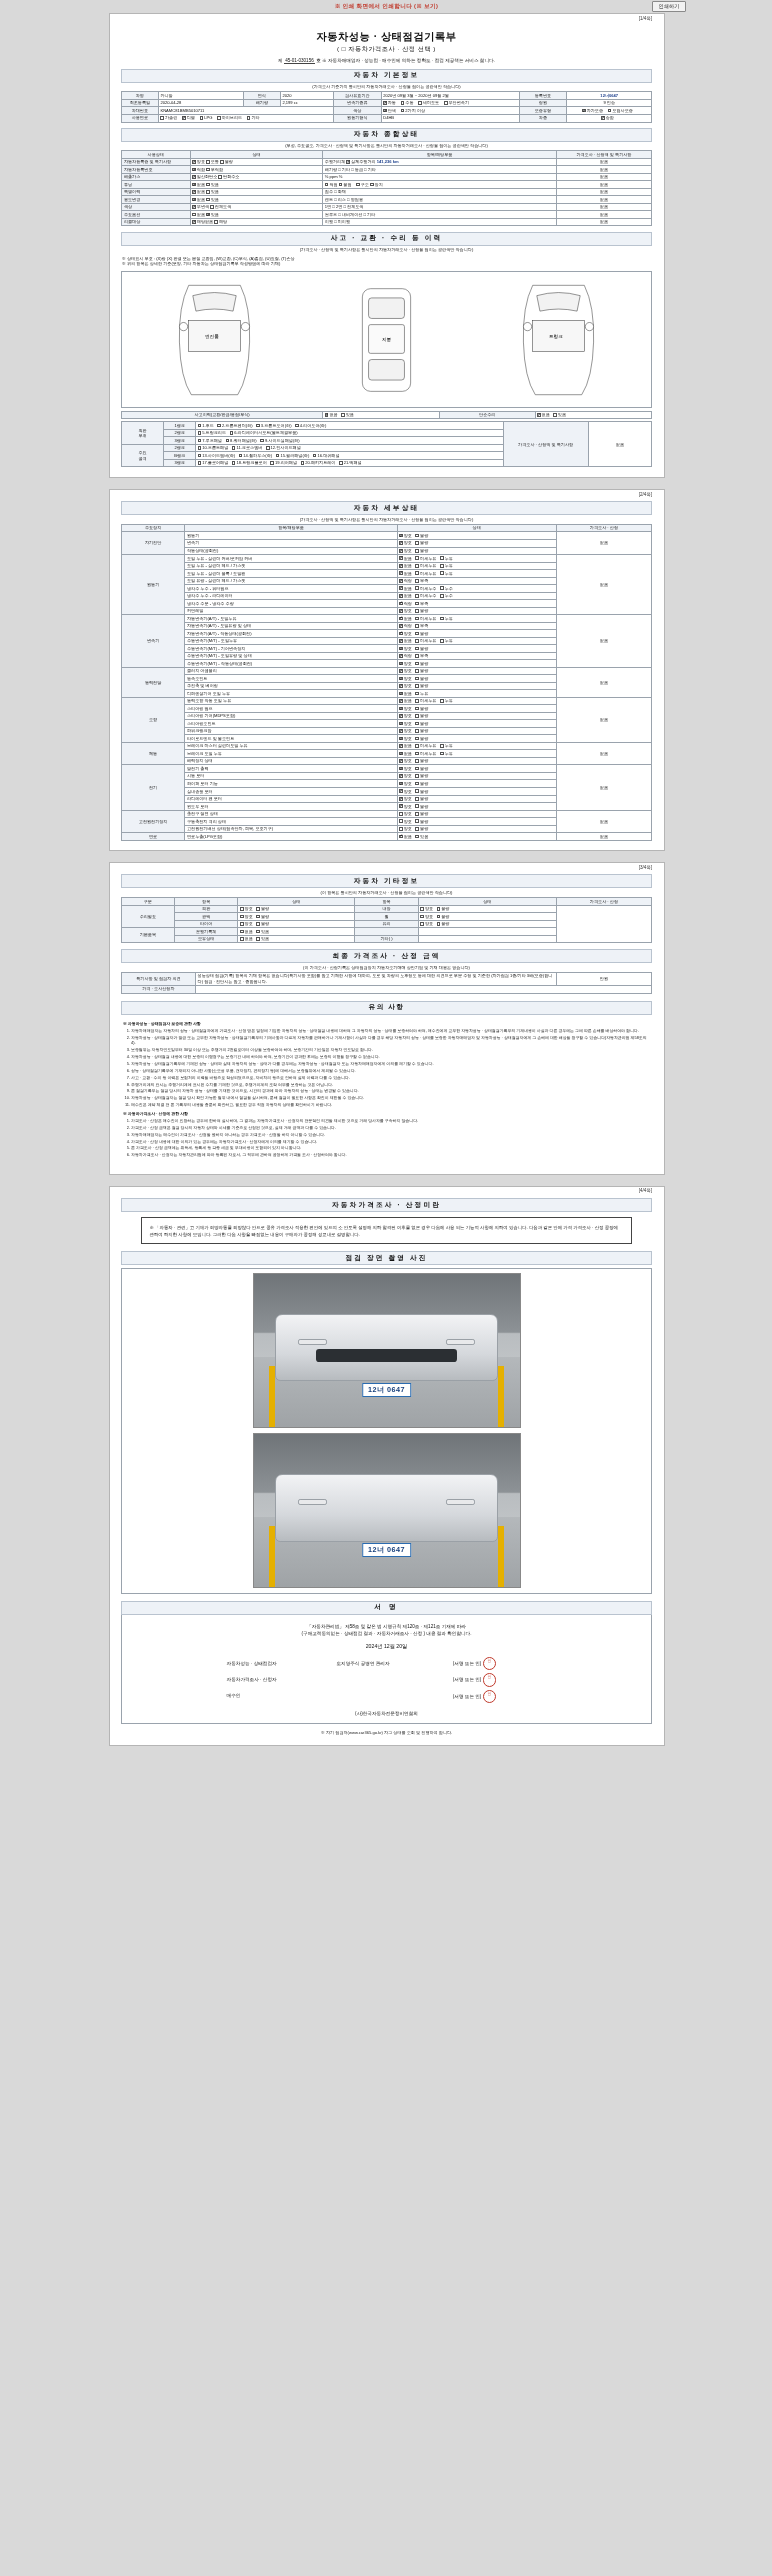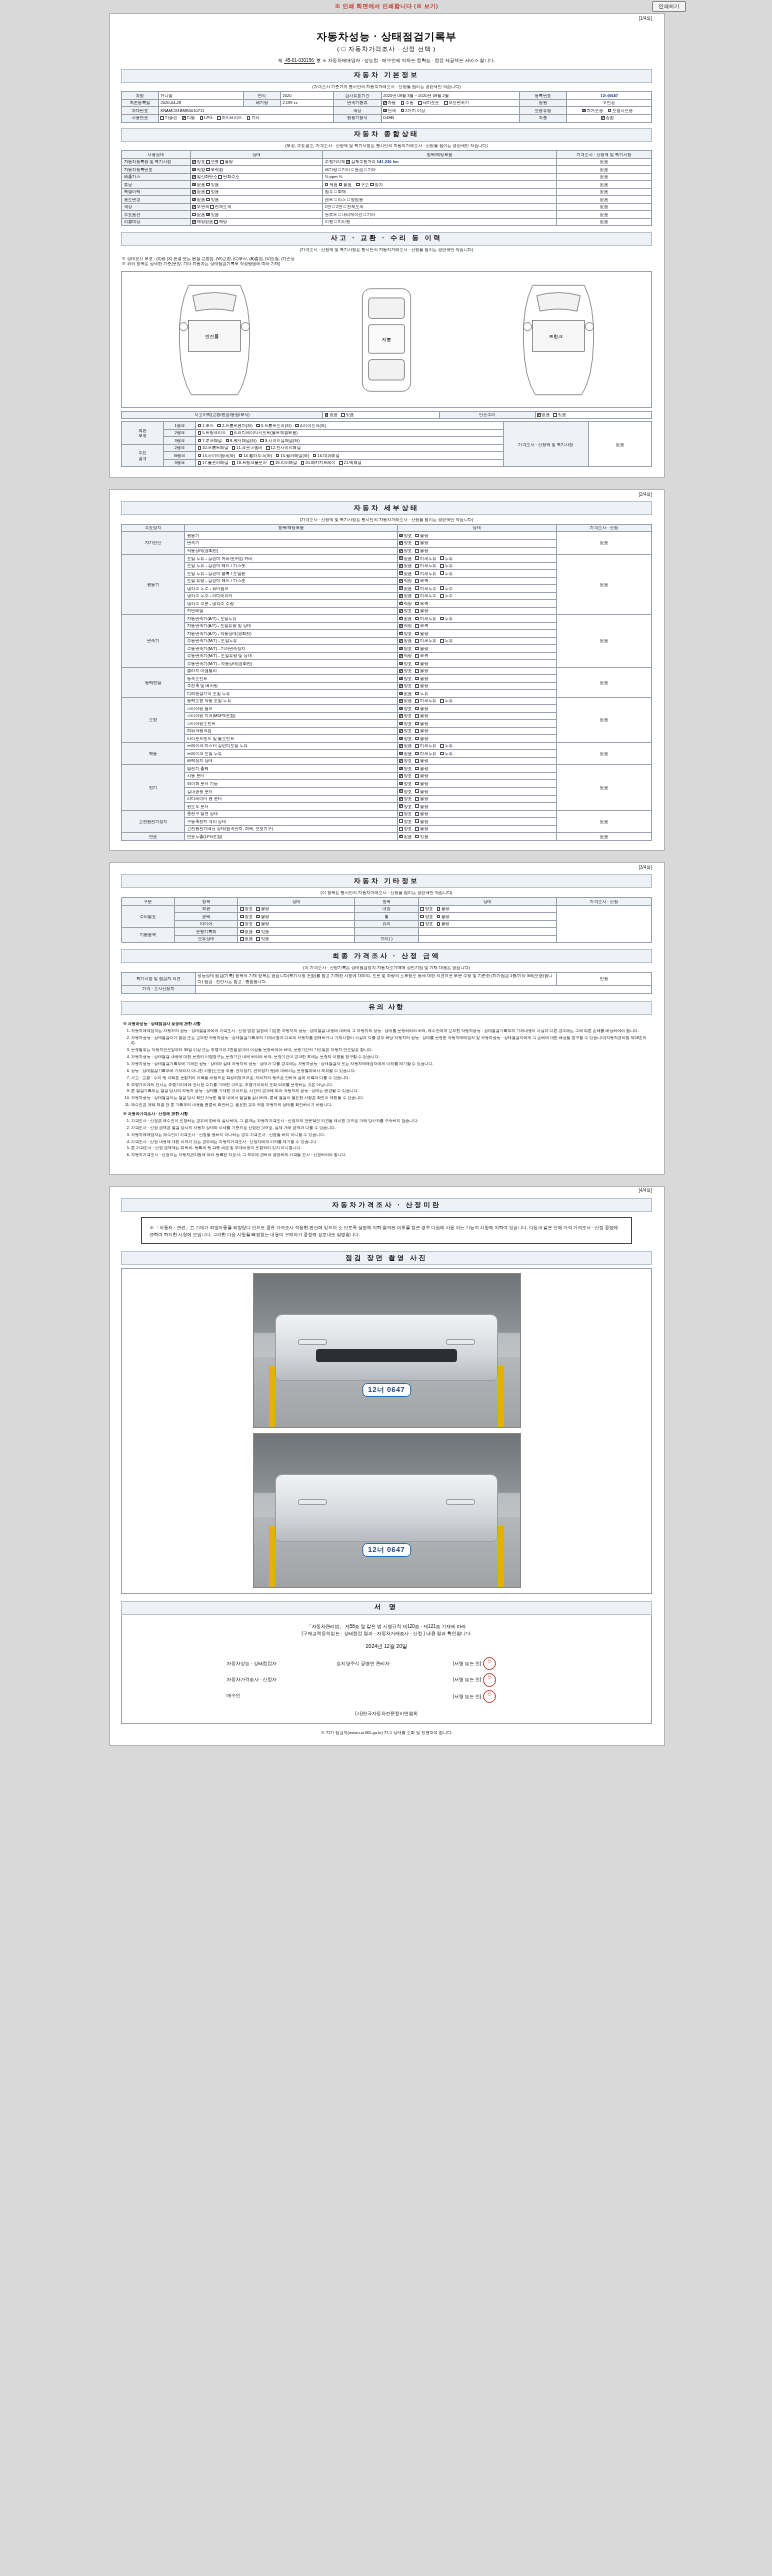--- a/index.html
+++ b/index.html
@@ -63,21 +63,21 @@
   .photo .floor { position:absolute; left:0; right:0; bottom:0; height:46%; background:linear-gradient(#b4b8bb,#9fa3a6); }
   .photo .carbody {
     position:absolute; left:8%; right:8%; top:26%; height:44%;
     background:linear-gradient(#f2f3f5,#d5d8dc 60%,#b7bbbf);
     border-radius:7.2px 7.2px 5.2px 5.2px; border:0.5px solid #9aa0a6;
   }
   .photo .grille { position:absolute; left:18%; right:18%; top:52%; height:20%; background:#2b2f33; border-radius:3.1px; }
   .photo .plate {
     position:absolute; left:50%; transform:translateX(-50%); bottom:20%;
     background:#fff; border:1px solid #2b6cb0; color:#143d7a; font-weight:bold;
-    font-size:7.2px; padding:1px 5.2px; border-radius:5px; letter-spacing:0.5px;
+    font-size:7.2px; padding:1px 5.2px; border-radius:0; letter-spacing:0.5px;
   }
   .photo .lamp { position:absolute; top:36%; width:13%; height:10%; background:#e8e9eb; border:0.5px solid #9aa0a6; border-radius:2.1px; }
   .photo .lamp.l { left:10%; } .photo .lamp.r { right:10%; }
   .photo .lift { position:absolute; bottom:0; width:5.2px; background:#e5b000; }
   .photo .lift.l { left:6%; height:40%; } .photo .lift.r { right:6%; height:40%; }
   .sign-title { text-align:center; font-size:6.7px; font-weight:bold; letter-spacing:3.1px; background:#eef2f7; border:0.5px solid #b9c3cf; padding:1.5px 0; margin:7.2px 0 0 0; }
   .sign-body { border:0.5px solid #9aa3ad; border-top:none; padding:7.2px 5.2px; font-size:4.6px; }
   .sign-body .l1 { text-align:center; margin:2.1px 0; }
   .sign-date { text-align:center; margin:7.2px 0 5.2px 0; font-size:5.2px; }
   .sign-rows { width:62%; margin:0 auto; }

